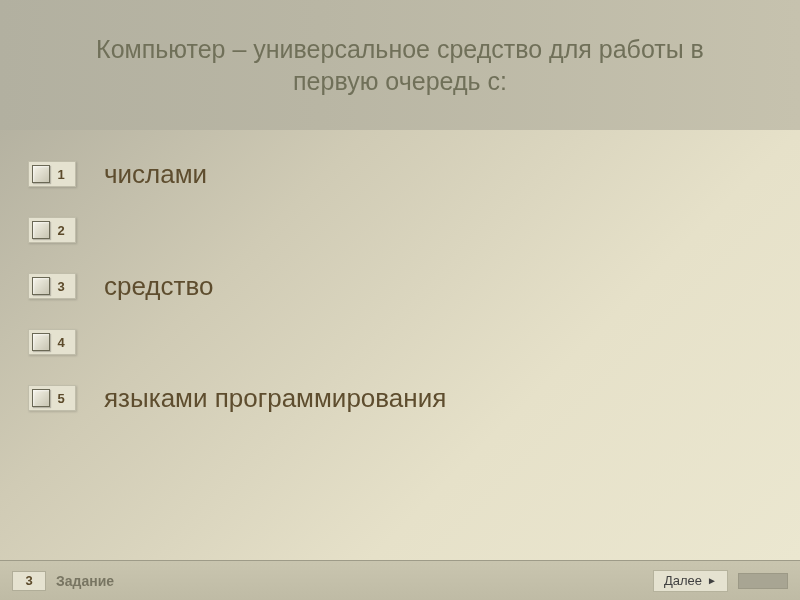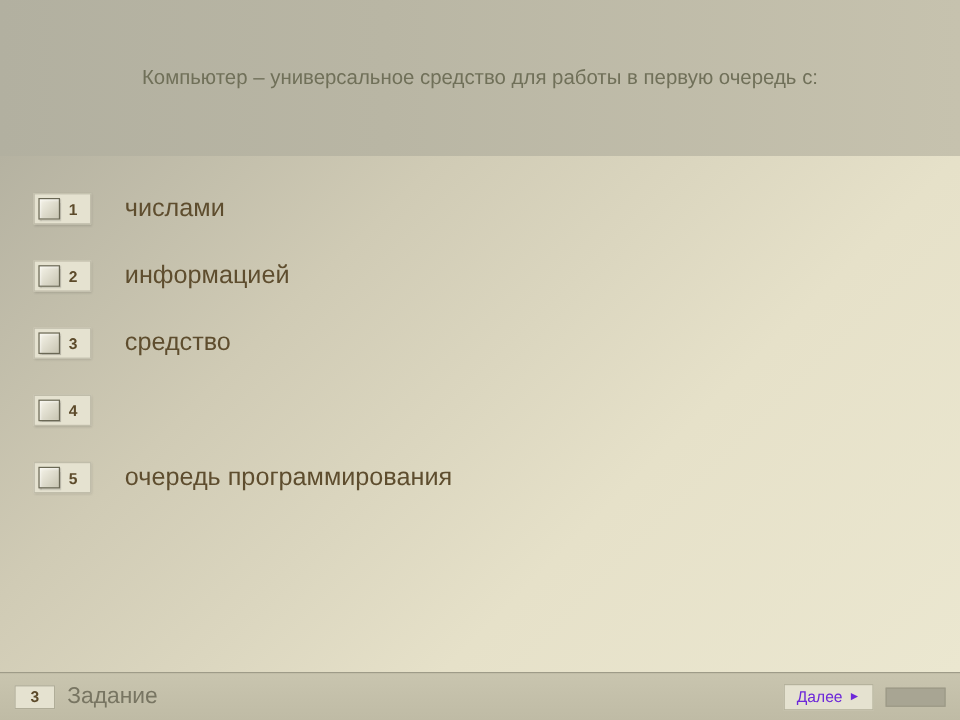--- a/index.html
+++ b/index.html
@@ -20,21 +20,21 @@
       height: 130px;
       background: linear-gradient(to right, #b2b0a0 0%, #b9b6a4 40%, #c6c2ae 100%);
       display: flex;
       align-items: center;
       justify-content: center;
       text-align: center;
       padding: 0 60px;
     }
     .header-title {
       color: #707059;
-      font-size: 17px;
+      font-size: 25px;
       line-height: 1.3;
     }
     .main {
       position: relative;
       height: 430px;
       background: linear-gradient(135deg, #b5b2a1 0%, #d0cbb5 30%, #e6e1c9 65%, #ebe7d0 100%);
       padding-top: 28px;
       padding-left: 28px;
     }
     .option-row {
@@ -66,21 +66,21 @@
       flex: 1;
       text-align: center;
       font-size: 13px;
       font-weight: bold;
       color: #5c4a2a;
       padding-right: 3px;
     }
     .option-text {
       margin-left: 28px;
       color: #5e4d2e;
-      font-size: 21px;
+      font-size: 26px;
     }
     .footer {
       position: absolute;
       bottom: 0;
       left: 0;
       width: 100%;
       height: 40px;
       background: linear-gradient(to bottom, #c9c5af, #bfbba5);
       border-top: 1px solid #9e9b88;
       display: flex;
@@ -98,40 +98,41 @@
       background: #e5e2d0;
       border: 1px solid #b0ad98;
       display: flex;
       align-items: center;
       justify-content: center;
       font-size: 13px;
       font-weight: bold;
       color: #5c4a2a;
     }
     .footer-label {
-      font-size: 19px;
+      font-size: 14px;
       color: #787562;
+      font-weight: bold;
     }
     .footer-right {
       margin-left: auto;
       display: flex;
       align-items: center;
       gap: 10px;
     }
     .next-button {
       height: 22px;
       background: #e5e2d0;
       border: 1px solid #b5b29c;
       display: flex;
       align-items: center;
       justify-content: center;
       padding: 0 10px;
       cursor: pointer;
       font-size: 13px;
-      color: #6d28d9;
+      color: #404040;
       gap: 5px;
     }
     .next-arrow {
       font-size: 10px;
     }
     .grey-block {
       width: 50px;
       height: 16px;
       background: #a8a593;
       border: 1px solid #9c9986;
@@ -150,41 +151,40 @@
       <div class="checkbox-inner"></div>
       <div class="checkbox-number">1</div>
     </div>
     <div class="option-text">числами</div>
   </div>
   <div class="option-row">
     <div class="option-checkbox">
       <div class="checkbox-inner"></div>
       <div class="checkbox-number">2</div>
     </div>
-    <div class="option-text">информацией</div>
   </div>
   <div class="option-row">
     <div class="option-checkbox">
       <div class="checkbox-inner"></div>
       <div class="checkbox-number">3</div>
     </div>
     <div class="option-text">средство</div>
   </div>
   <div class="option-row">
     <div class="option-checkbox">
       <div class="checkbox-inner"></div>
       <div class="checkbox-number">4</div>
     </div>
   </div>
   <div class="option-row">
     <div class="option-checkbox">
       <div class="checkbox-inner"></div>
       <div class="checkbox-number">5</div>
     </div>
-    <div class="option-text">очередь программирования</div>
+    <div class="option-text">языками программирования</div>
   </div>
 </div>
 
 <div class="footer">
   <div class="footer-left">
     <div class="footer-number-box">3</div>
     <div class="footer-label">Задание</div>
   </div>
   <div class="footer-right">
     <div class="next-button">

